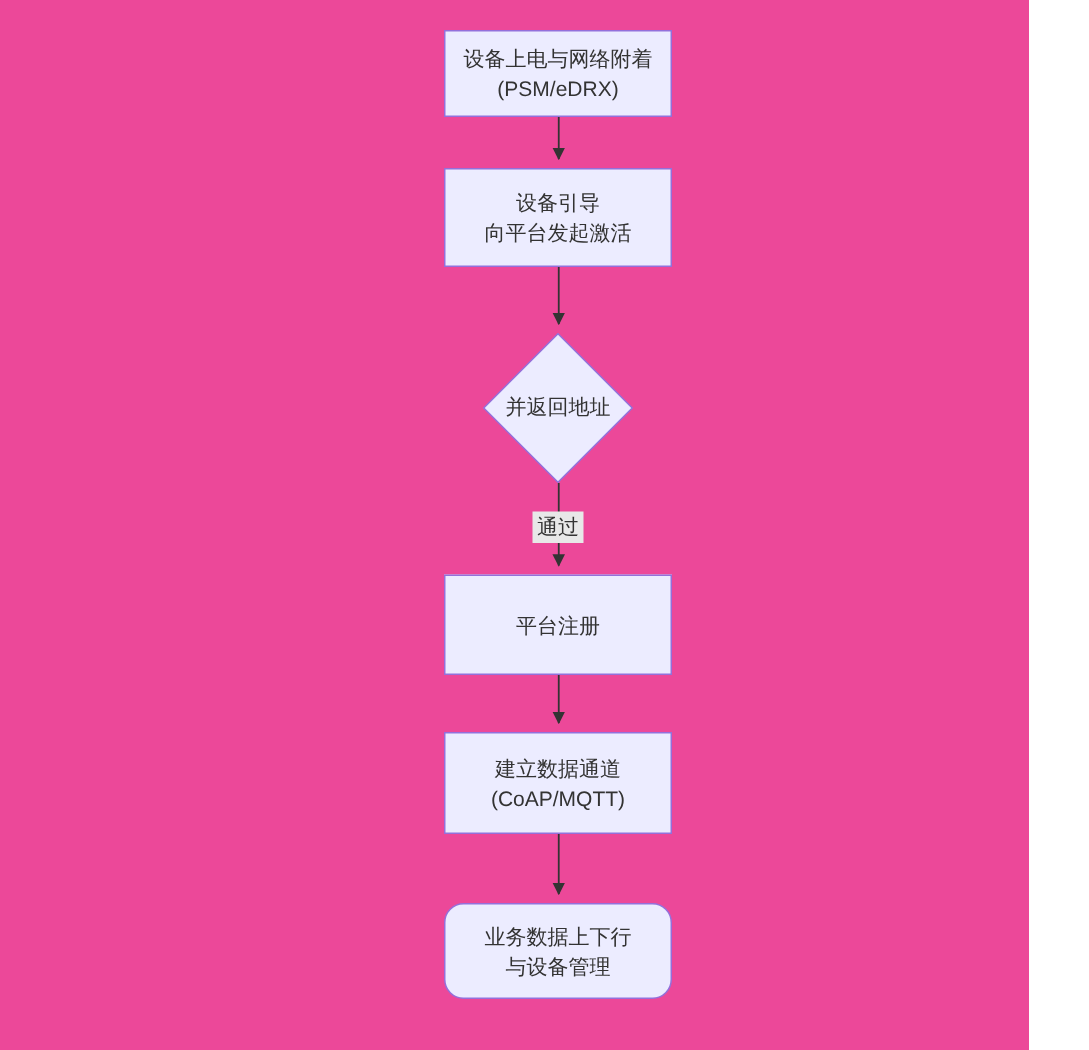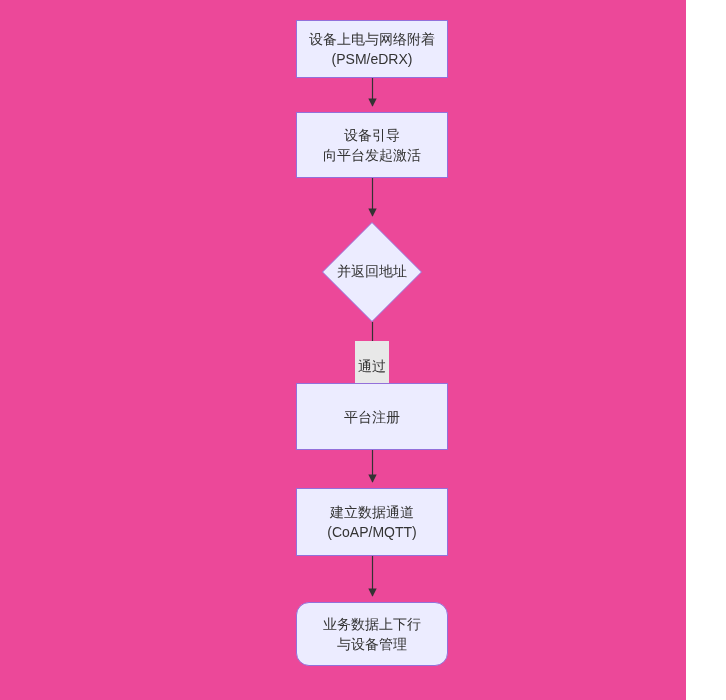--- a/index.html
+++ b/index.html
@@ -56,21 +56,21 @@
     font-size: 14px;
   }
   .edge-label {
     position: absolute;
     left: 372px; top: 341px;
     transform: translateX(-50%);
     background: #e8e8e8;
     color: #333333;
     font-size: 14px;
     line-height: 19px;
-    padding: 16px 3px;
+    padding: 1px 3px;
     white-space: nowrap;
   }
 </style>
 </head>
 <body>
 
 <div class="canvas">
 
   <svg class="edges" width="726" height="700" viewBox="0 0 726 700" xmlns="http://www.w3.org/2000/svg">
     <defs>

